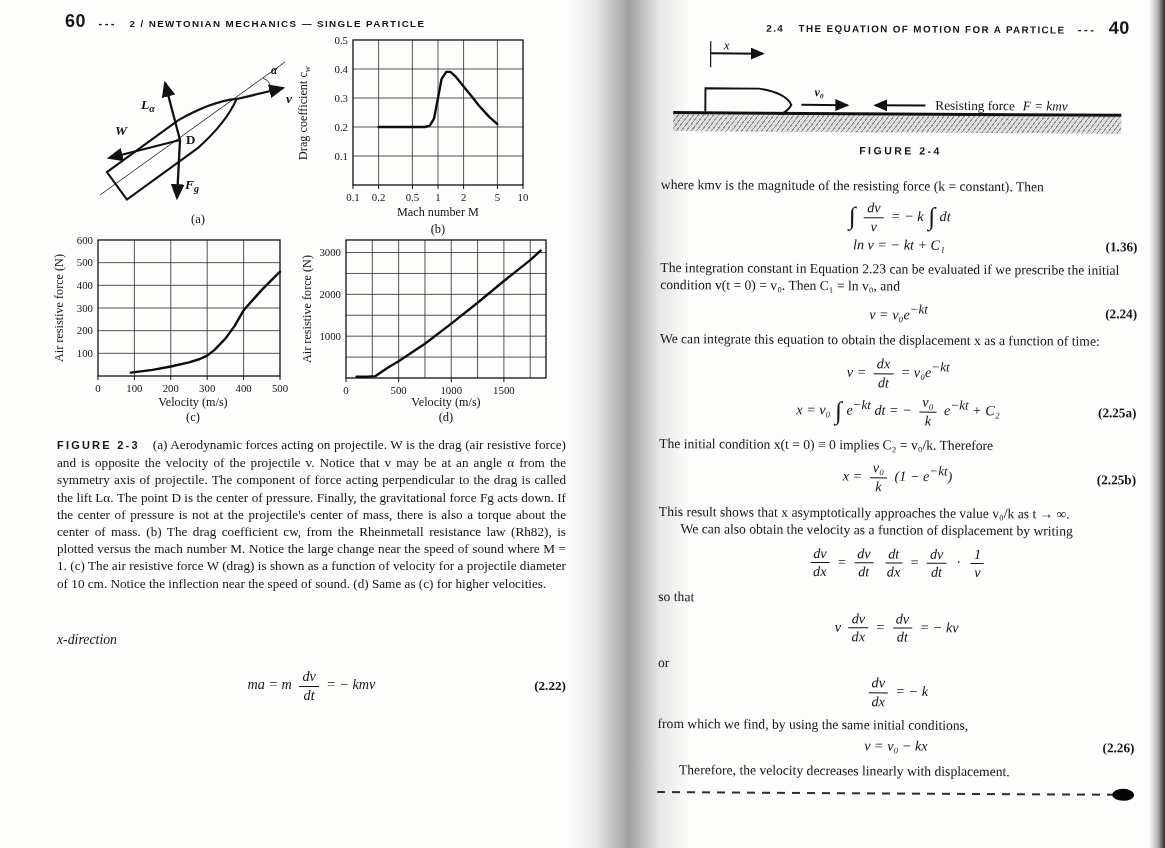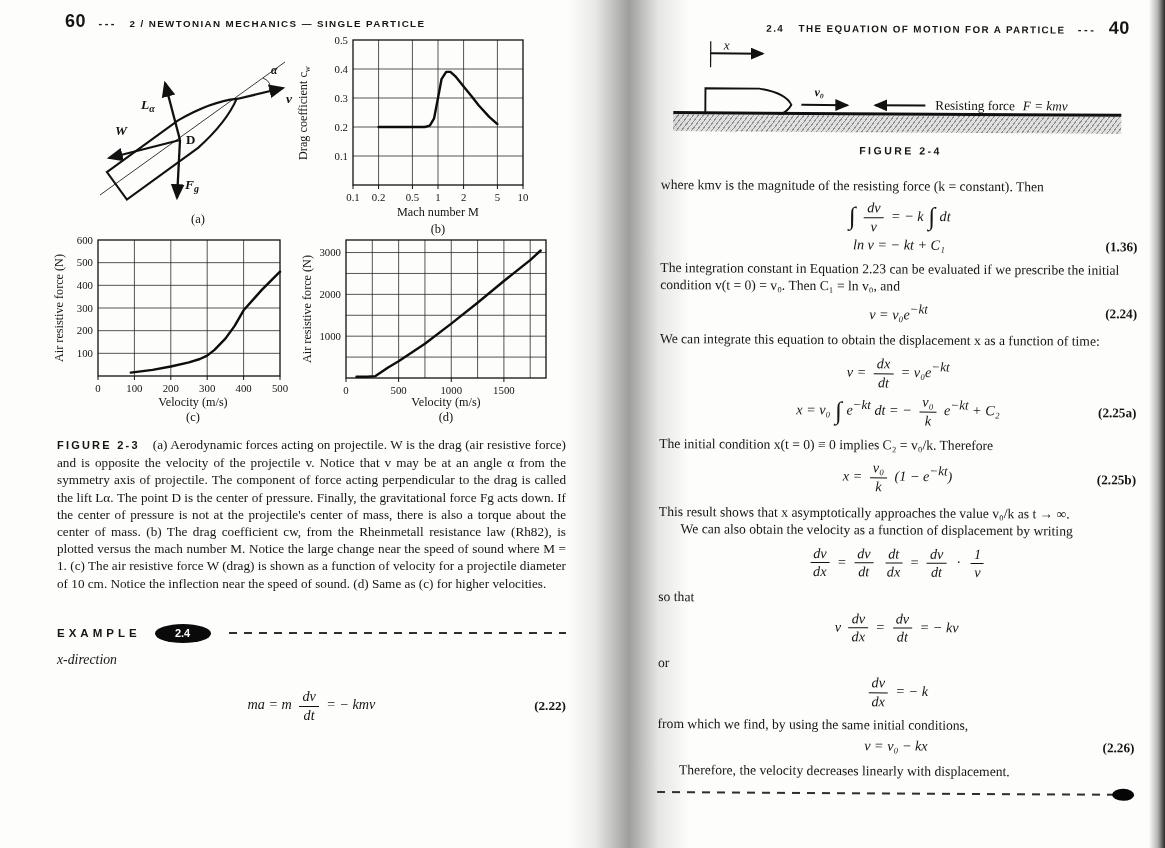--- a/index.html
+++ b/index.html
@@ -203,27 +203,20 @@
     <text x="43" y="65.86363636363636" text-anchor="end" class="tick">2000</text>
     <text x="43" y="24.045454545454547" text-anchor="end" class="tick">3000</text>
     <path d="M58.5,144.7 L69.1,144.7 L77.5,144.1 L90.1,135.5 L100.6,129.3 L126.9,111.7 L153.3,91.6 L179.6,70.7 L205.9,49.0 L232.2,28.1 L242.7,18.5" fill="none" stroke="#0d0d0d" stroke-width="2.4" stroke-linejoin="round" stroke-linecap="round"></path>
   </svg>
 
 <p class="abs caption" style="left:57px;top:436px;width:509px;">
   <span class="cap-label">FIGURE 2-3</span><span>(a) Aerodynamic forces acting on projectile. W is the drag (air resistive force) and is opposite the velocity of the projectile v. Notice that v may be at an angle α from the symmetry axis of projectile. The component of force acting perpendicular to the drag is called the lift Lα. The point D is the center of pressure. Finally, the gravitational force Fg acts down. If the center of pressure is not at the projectile's center of mass, there is also a torque about the center of mass. (b) The drag coefficient cw, from the Rheinmetall resistance law (Rh82), is plotted versus the mach number M. Notice the large change near the speed of sound where M = 1. (c) The air resistive force W (drag) is shown as a function of velocity for a projectile diameter of 10 cm. Notice the inflection near the speed of sound. (d) Same as (c) for higher velocities.</span>
 </p>
 
 <div class="abs lcol" style="left:57px;top:623px;width:509px;">
-  <div class="ex-row">
-    <span class="ex-label">EXAMPLE</span>
-    <span class="ex-badge">
-        <span>2.4</span>
-      </span>
-    <span class="dashrule"></span>
-  </div>
   <p class="xdir">x-direction</p>
   <div class="eqrow" style="margin-top:21px;">
     <span>ma = m</span>
     <span class="frac"><span class="fn">dv</span><span class="fd">dt</span></span>
     <span>= − kmv</span>
     <span class="eqno">(2.22)</span>
   </div>
 </div>
 
 <div class="abs" style="left:0;top:0;width:1165px;height:848px;transform:rotate(0.35deg);transform-origin:660px 0;">

